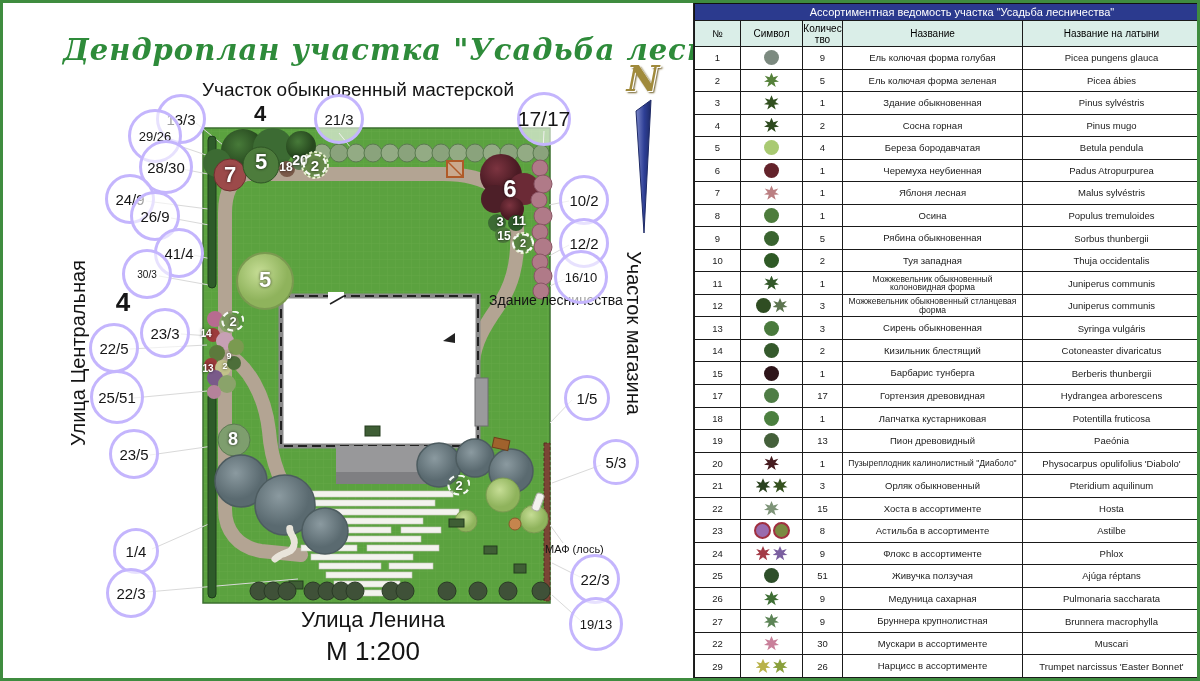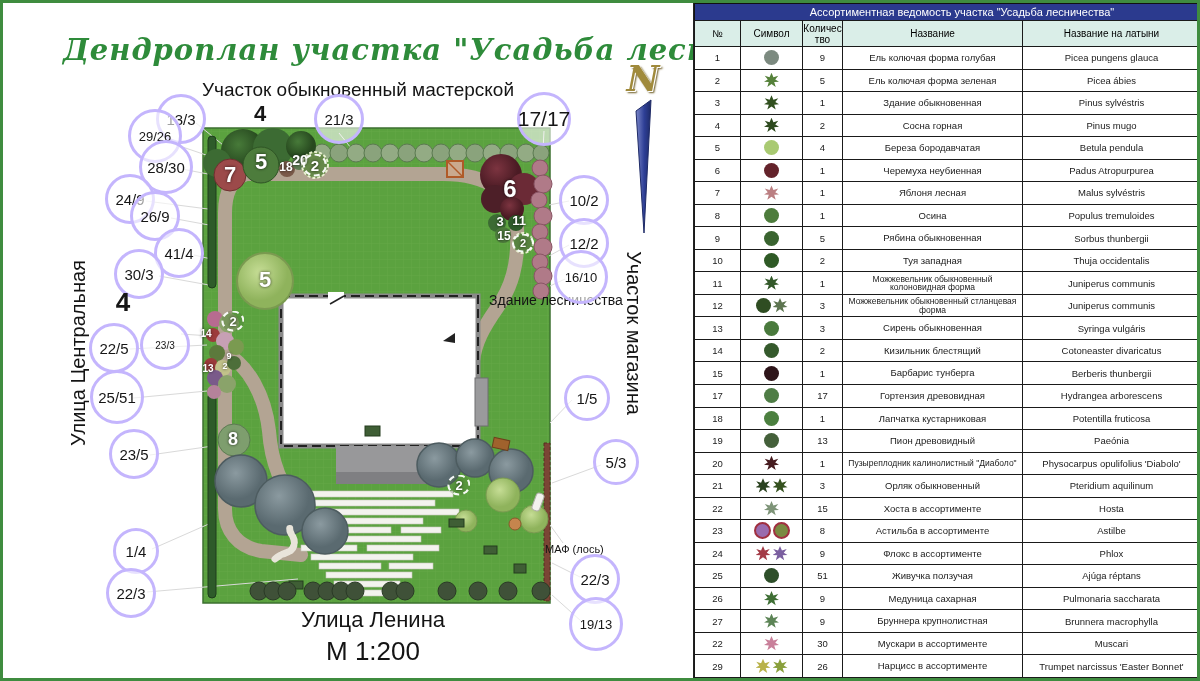--- a/index.html
+++ b/index.html
@@ -323,23 +323,23 @@
     <div id="callout-layer">
         <div class="callout" style="left: 178px; top: 116px; font-size: 15px; width: 44px; height: 44px;">13/3</div>
         <div class="callout plain" style="left: 257px; top: 111px; font-size: 22px;">4</div>
         <div class="callout" style="left: 336px; top: 116px; font-size: 15px; width: 44px; height: 44px;">21/3</div>
         <div class="callout" style="left: 541px; top: 116px; font-size: 21px; width: 48px; height: 48px;">17/17</div>
         <div class="callout" style="left: 152px; top: 133px; font-size: 13px; width: 48px; height: 48px;">29/26</div>
         <div class="callout" style="left: 163px; top: 164px; font-size: 15px; width: 48px; height: 48px;">28/30</div>
         <div class="callout" style="left: 127px; top: 196px; font-size: 15px; width: 44px; height: 44px;">24/9</div>
         <div class="callout" style="left: 152px; top: 213px; font-size: 15px; width: 44px; height: 44px;">26/9</div>
         <div class="callout" style="left: 176px; top: 250px; font-size: 15px; width: 44px; height: 44px;">41/4</div>
-        <div class="callout" style="left: 136px; top: 271px; font-size: 15px; width: 44px; height: 44px;">30/3</div>
+        <div class="callout" style="left: 144px; top: 271px; font-size: 10px; width: 44px; height: 44px;">30/3</div>
         <div class="callout plain" style="left: 120px; top: 299px; font-size: 26px;">4</div>
-        <div class="callout" style="left: 162px; top: 342px; font-size: 10px; width: 44px; height: 44px;">23/3</div>
+        <div class="callout" style="left: 162px; top: 330px; font-size: 15px; width: 44px; height: 44px;">23/3</div>
         <div class="callout" style="left: 111px; top: 345px; font-size: 15px; width: 44px; height: 44px;">22/5</div>
         <div class="callout" style="left: 114px; top: 394px; font-size: 15px; width: 48px; height: 48px;">25/51</div>
         <div class="callout" style="left: 131px; top: 451px; font-size: 15px; width: 44px; height: 44px;">23/5</div>
         <div class="callout" style="left: 133px; top: 548px; font-size: 15px; width: 40px; height: 40px;">1/4</div>
         <div class="callout" style="left: 128px; top: 590px; font-size: 15px; width: 44px; height: 44px;">22/3</div>
         <div class="callout" style="left: 581px; top: 197px; font-size: 15px; width: 44px; height: 44px;">10/2</div>
         <div class="callout" style="left: 581px; top: 240px; font-size: 15px; width: 44px; height: 44px;">12/2</div>
         <div class="callout" style="left: 578px; top: 274px; font-size: 13px; width: 48px; height: 48px;">16/10</div>
         <div class="callout" style="left: 584px; top: 395px; font-size: 15px; width: 40px; height: 40px;">1/5</div>
         <div class="callout" style="left: 613px; top: 459px; font-size: 15px; width: 40px; height: 40px;">5/3</div>

